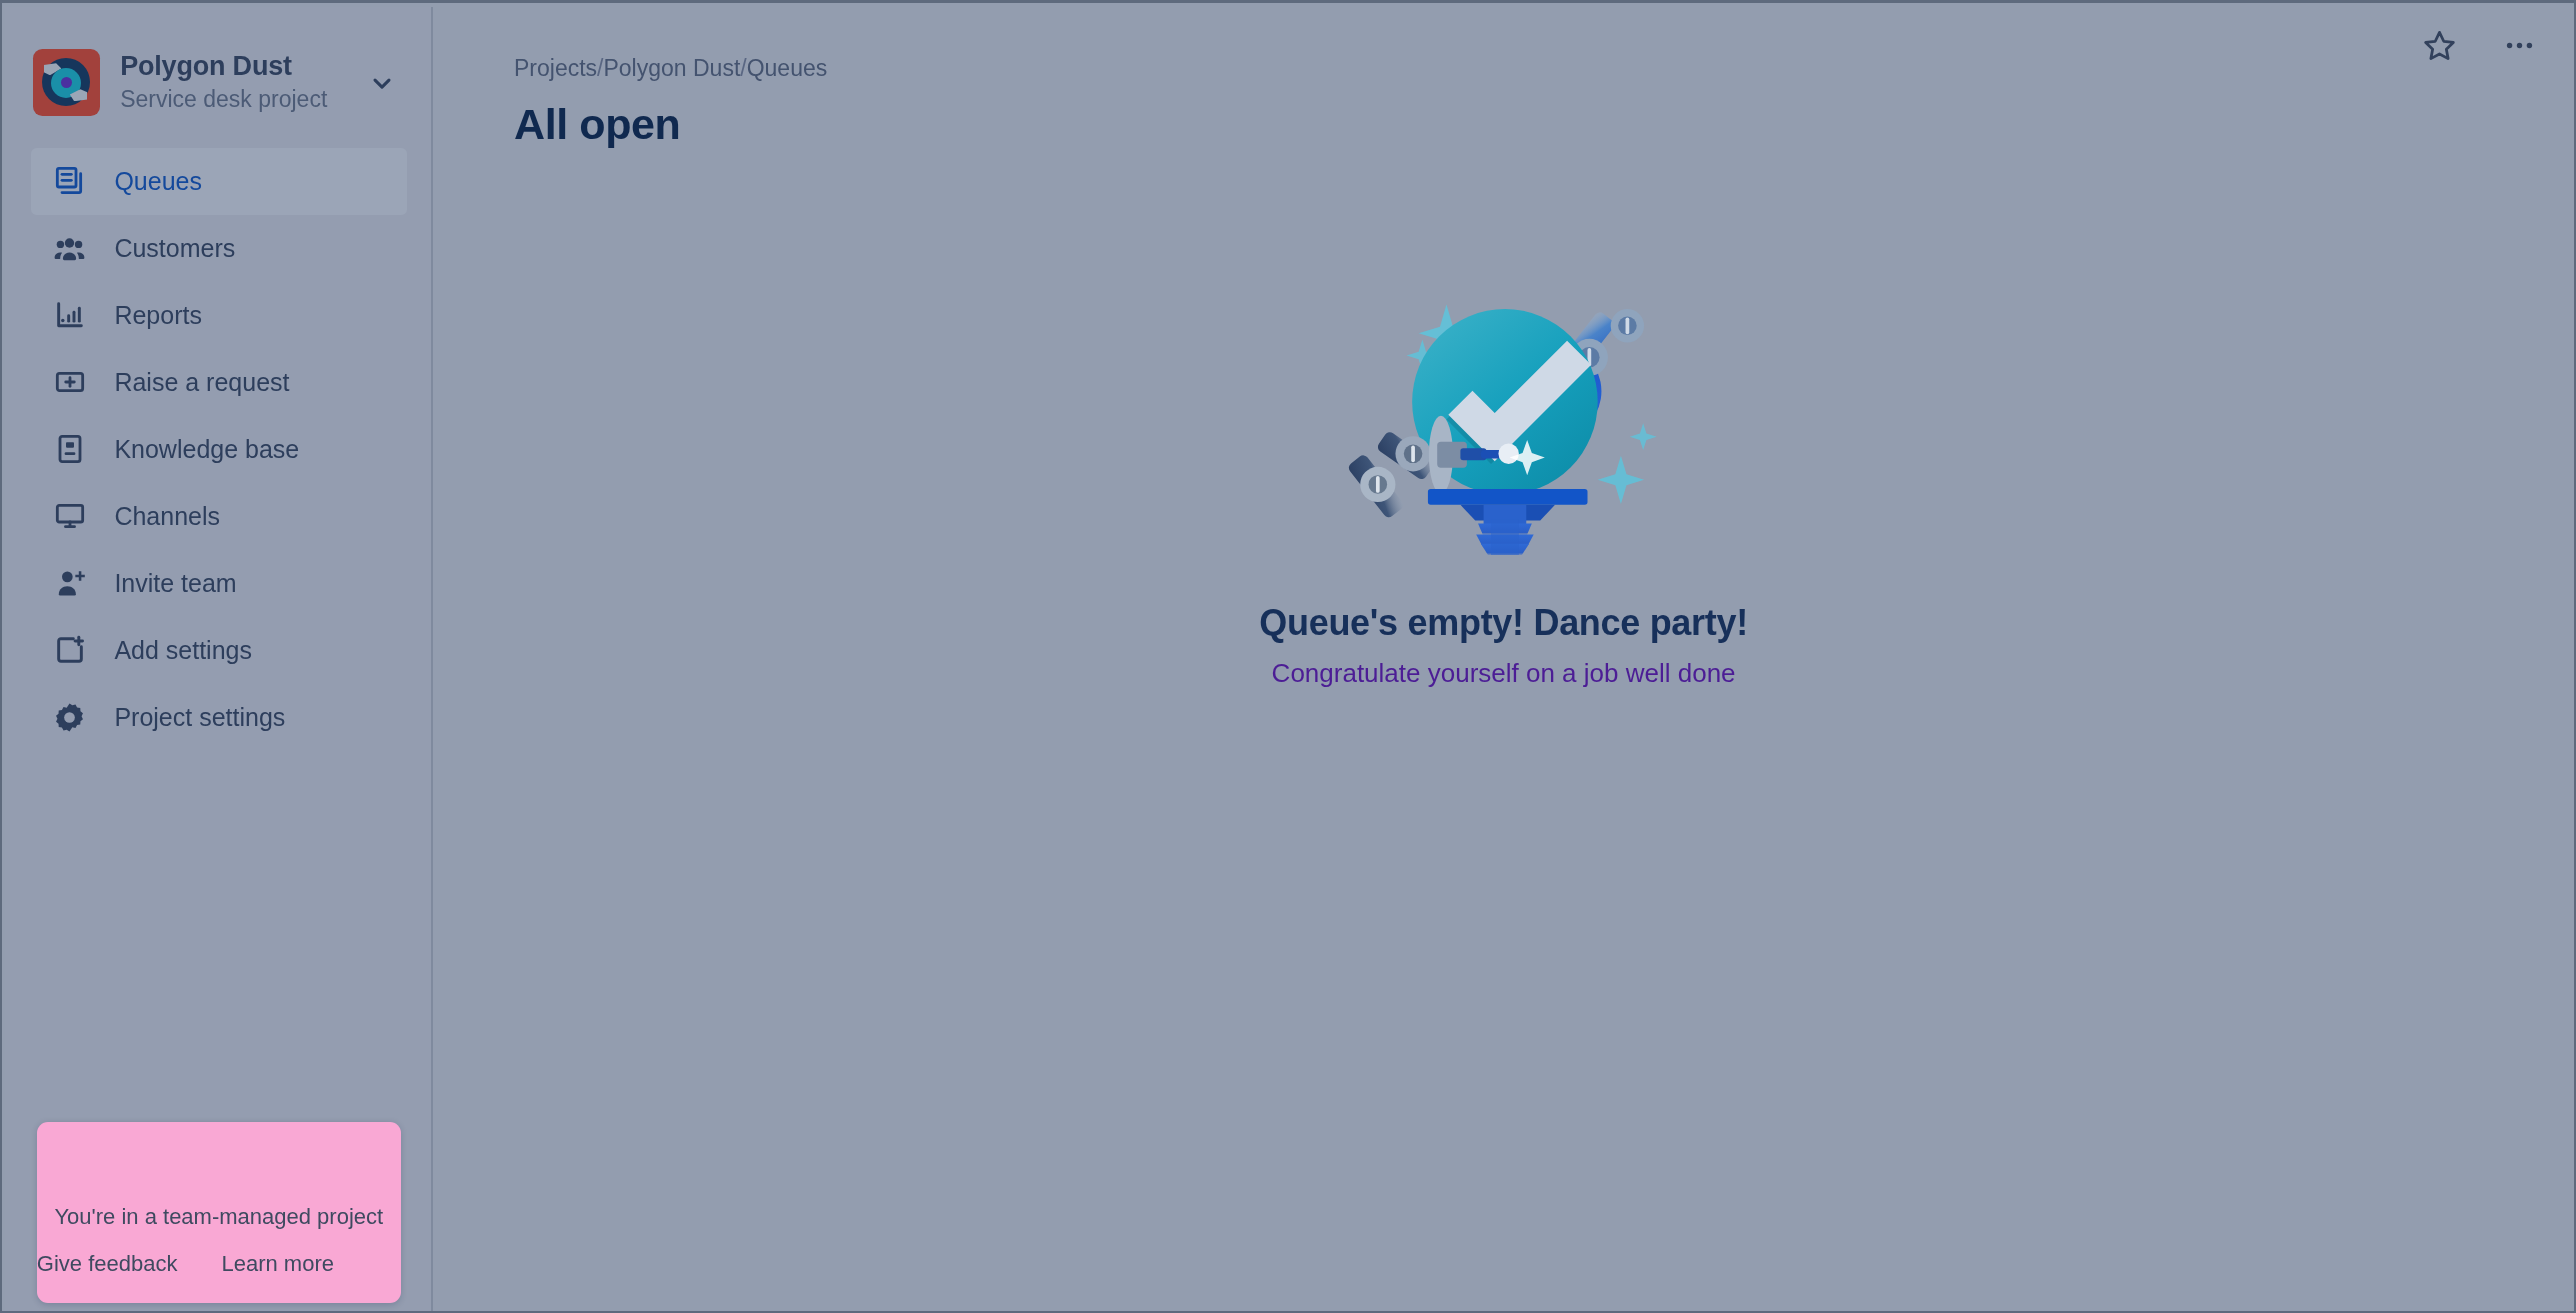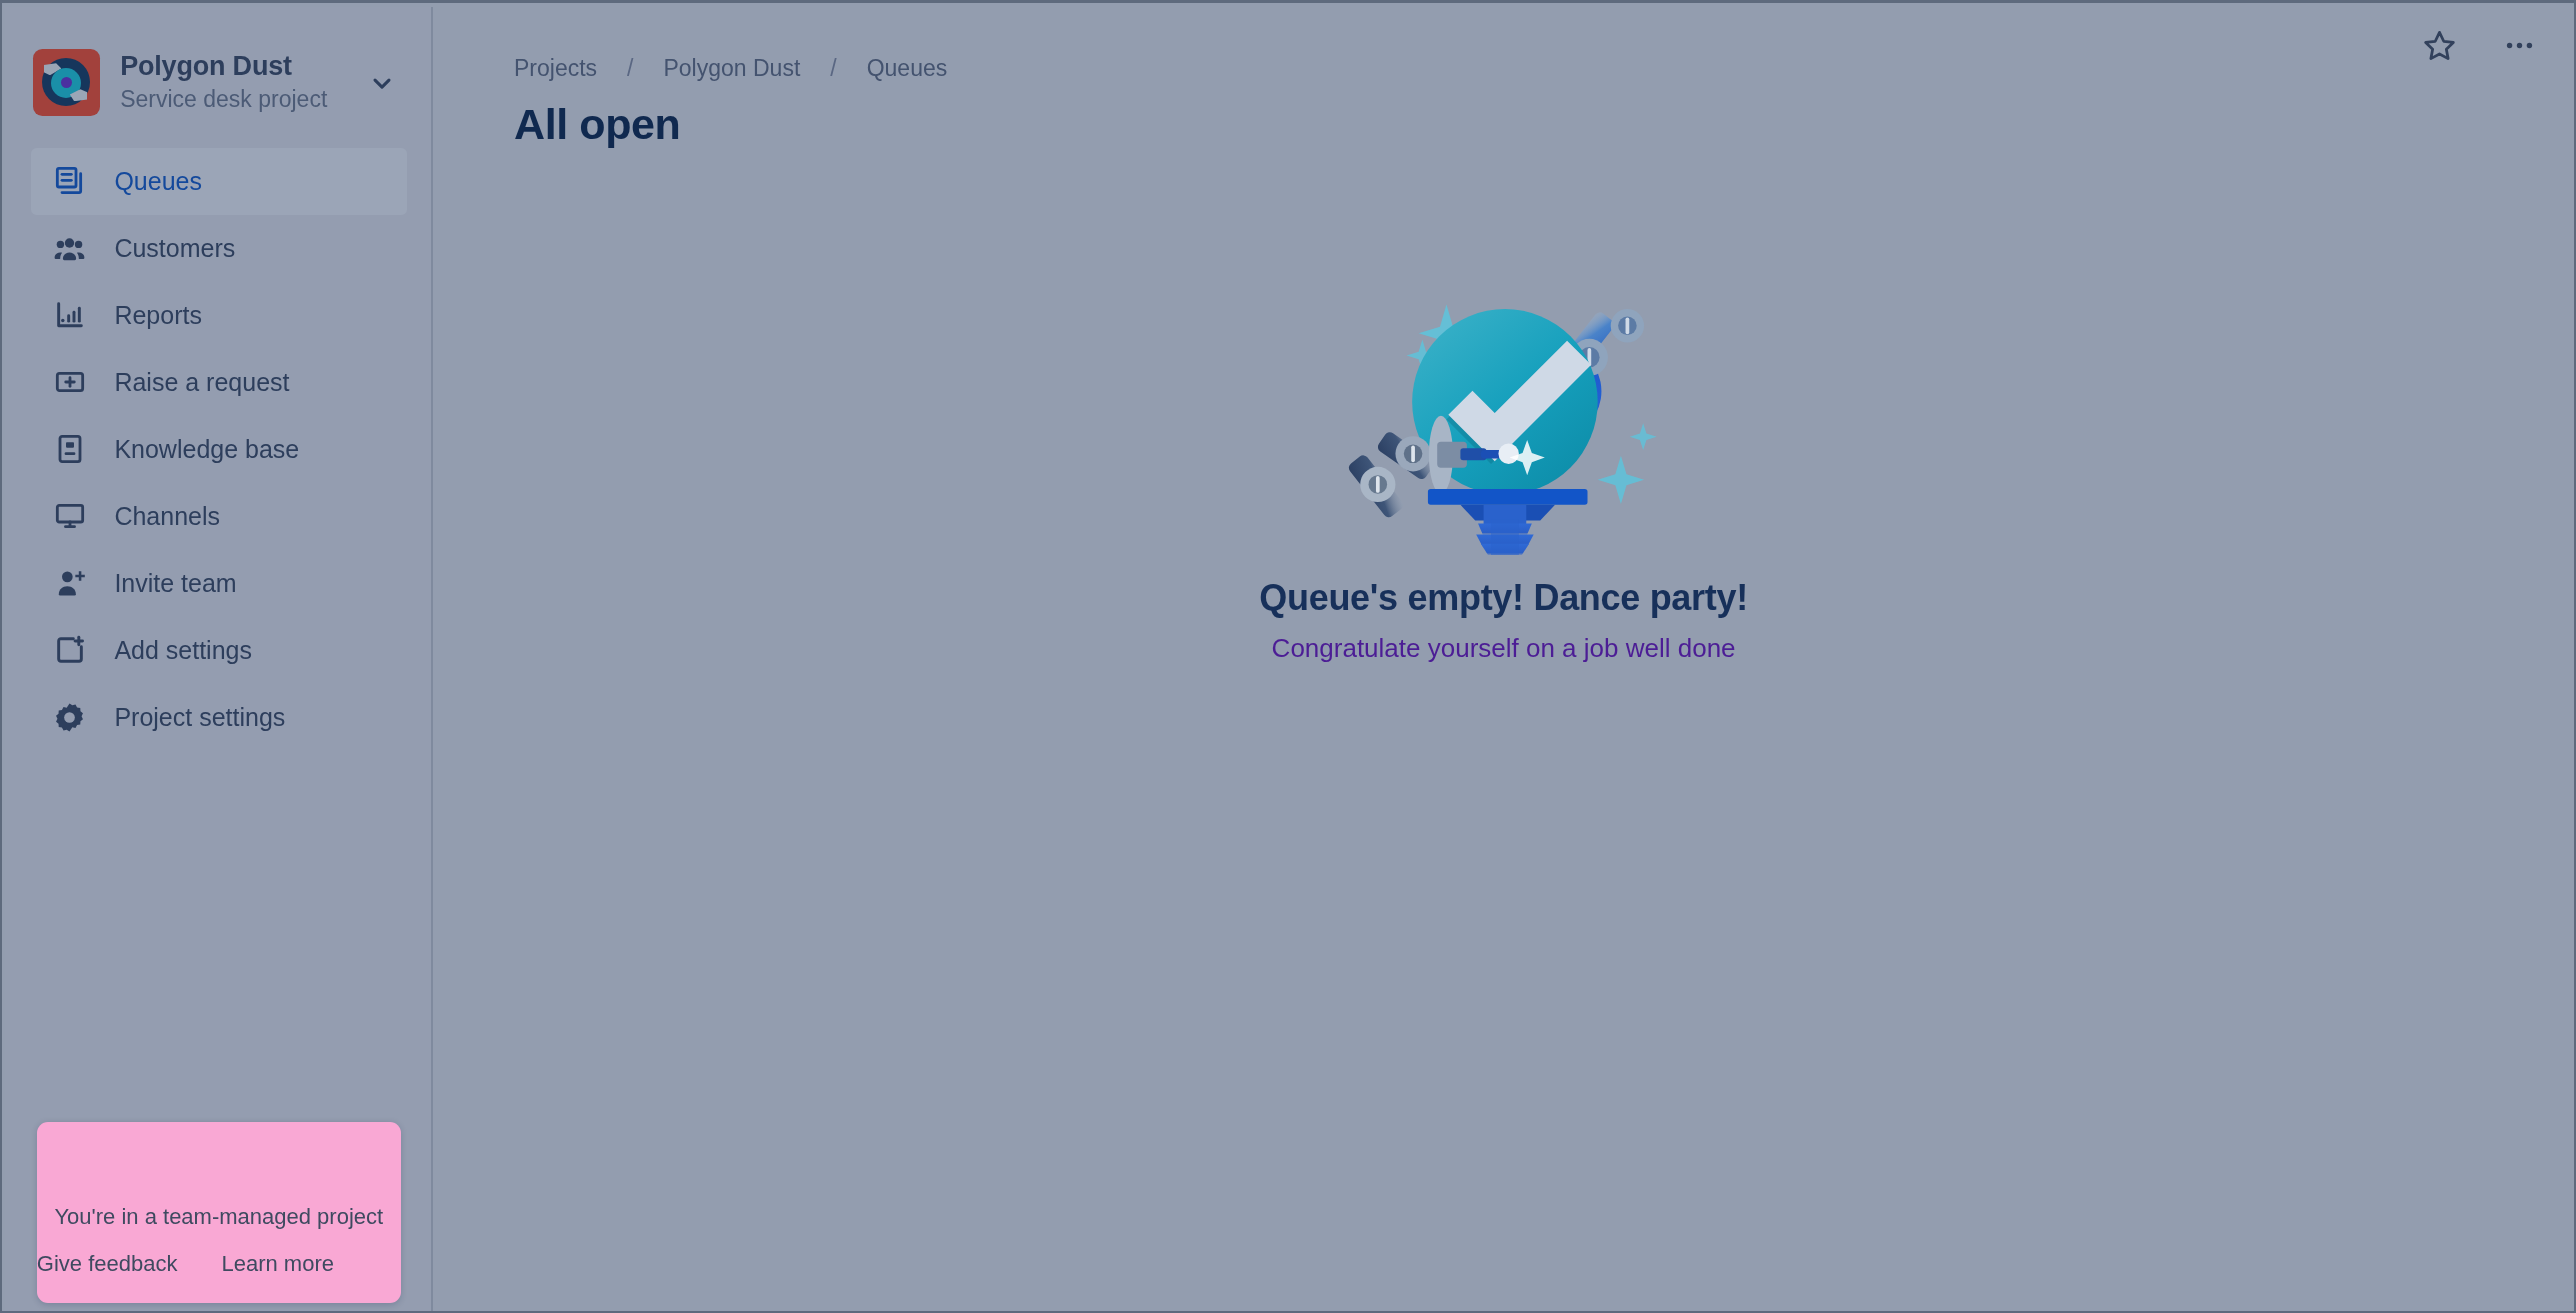--- a/index.html
+++ b/index.html
@@ -198,21 +198,21 @@
     border-radius: 5.6px;
     cursor: pointer;
     color: #32415c;
   }
 
   #breadcrumb {
     position: absolute;
     left: 78px; top: 48px;
     display: flex;
     align-items: center;
-    gap: 30px;
+    gap: 0;
     font-size: 23px;
     color: #44537012;
   }
   .crumb {
     color: #44536f;
     cursor: pointer;
     white-space: nowrap;
   }
   .crumb-sep {
     color: #5a6783;
@@ -237,21 +237,21 @@
     align-items: center;
   }
 
   #empty-illustration {
     position: relative;
     width: 334px;
     height: 297px;
   }
 
   #empty-heading {
-    margin-top: 22px;
+    margin-top: 47px;
     font-size: 36px;
     font-weight: 700;
     color: #17305a;
     letter-spacing: -0.3px;
   }
   #empty-sub {
     margin-top: 14px;
     font-size: 26px;
     color: #4c1d95;
   }

